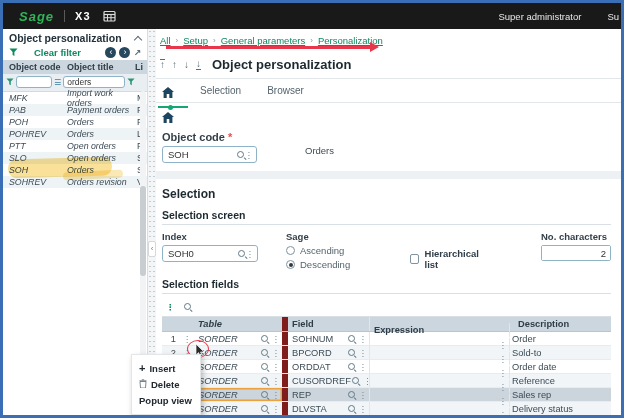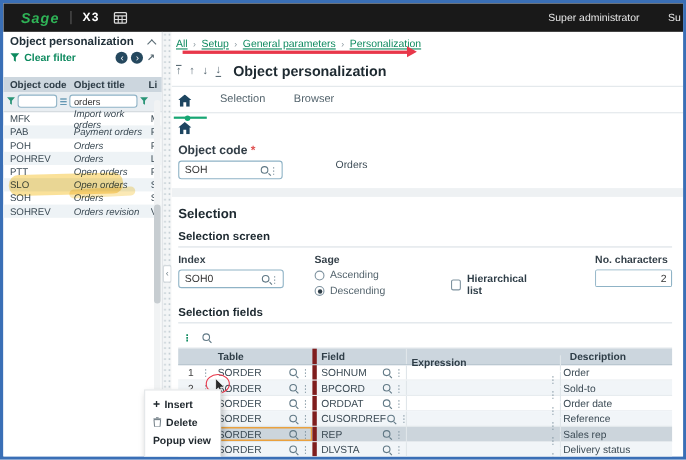--- a/index.html
+++ b/index.html
@@ -16,35 +16,35 @@
   .tb-right { margin-left:auto; display:flex; align-items:center; gap:26px; font-size:9.5px; color:#e8e8e8; }
   .tb-user-partial { margin-right:-6px; }
 
   .body { display:flex; height:386px; }
 
   
   .sidebar { width:145px; border-right:1px solid #d8dde1; display:flex; flex-direction:column; position:relative; background:#fff; }
   .sb-title-row { display:flex; align-items:center; justify-content:space-between; padding:3px 6px 2px 6px; }
   .sb-title { font-size:10.5px; font-weight:bold; color:#22313a; }
   .chev-up { width:6px; height:6px; border-left:1.5px solid #5a6b74; border-top:1.5px solid #5a6b74; transform:rotate(45deg); margin-top:3px; }
-  .sb-toolbar { display:flex; align-items:center; padding:1px 6px 12px 6px; gap:4px; }
+  .sb-toolbar { display:flex; align-items:center; padding:1px 6px 2px 6px; gap:16px; }
   .clear-filter { color:#0e8a5f; font-size:9.5px; font-weight:bold; }
   .sb-tool-right { margin-left:auto; display:flex; align-items:center; gap:3px; }
   .nav-circle { width:11px; height:11px; border-radius:50%; background:#25485e; color:#fff; font-size:9px; line-height:10px; text-align:center; }
   .expand-ic { color:#5a6b74; font-size:9px; font-weight:bold; }
   .sb-colhead { display:flex; background:#ccd6de; font-size:9px; font-weight:bold; color:#2e3d47; padding:2px 0 2px 6px; }
   .sb-colhead .c1 { width:58px; } .sb-colhead .c2 { flex:1; } .sb-colhead .c3 { width:12px; overflow:hidden; }
   .sb-filterrow { display:flex; align-items:center; background:#e9eef2; padding:2px 2px 3px 3px; gap:2px; border-bottom:1px solid #d4dade; }
   .sb-filterrow input { border:1px solid #8fb3c6; border-radius:3px; height:12px; font-size:8.5px; padding:0 3px; font-family:inherit; color:#333; }
   .f-in1 { width:36px; } .f-in2 { width:62px; }
   .lines-ic { color:#3b7ea0; font-size:8px; font-weight:bold; }
   .sb-rows { position:relative; }
   .sb-row { display:flex; font-size:8.8px; color:#3c4b55; padding:1.5px 0 1.5px 6px; height:12px; align-items:center; }
   .sb-row:nth-child(even) { background:#eef3f6; }
-  .sb-row .c1 { width:58px; } .sb-row .c2 { flex:1;font-style:italic; } .sb-row .c3 { width:10px; overflow:hidden; }
+  .sb-row .c1 { width:58px;font-style:italic; } .sb-row .c2 { flex:1;font-style:italic; } .sb-row .c3 { width:10px; overflow:hidden; }
   .sb-scroll { position:absolute; right:1px; top:62px; bottom:8px; width:6px; background:#f1f3f4; border-radius:3px; }
   .sb-thumb { position:absolute; top:30%; width:6px; height:90px; background:#c7cdd1; border-radius:3px; }
 
   
   .splitter { width:8px; background:#f3f5f6; position:relative; background-image:radial-gradient(#c2cdd3 0.8px, transparent 0.9px); background-size:4px 5px; }
   .split-btn { position:absolute; top:212px; left:0; width:8px; height:16px; background:#fff; border:1px solid #d3d9dd; border-radius:2px; font-size:8px; color:#708089; line-height:14px; text-align:center; }
 
   
   .main { flex:1; position:relative; background:#fff; overflow:hidden; }
   .breadcrumb { padding:6px 0 0 4px; font-size:9.5px; display:flex; gap:5px; align-items:center; }
@@ -87,21 +87,21 @@
   .grid-toolbar { display:flex; align-items:center; gap:8px; padding:2px 0 4px 4px; }
 
   
   .grid { font-size:9.3px; color:#3c4b55; border-top:1px solid #d9e0e5; }
   .g-row { display:flex; align-items:center; height:14px; border-bottom:1px solid #e7ecef; }
   .g-row:nth-child(odd):not(.g-head):not(.sel) { background:#f1f5f8; }
   .g-head { background:#ccd6de; font-weight:bold; color:#2e3d47; height:15px; border-bottom:1px solid #b9c6cf; }
   .g-row.sel { background:#ccd5dc; }
   .c-num { width:18px; text-align:right; padding-right:4px; color:#444; }
   .c-kebab { width:14px; text-align:center; }
-  .c-table { width:94px; display:flex; align-items:center; padding-left:4px; border-right:4px solid #7f1d1d; height:100%; }
+  .c-table { width:94px; display:flex; align-items:center; padding-left:4px; border-right:6px solid #7f1d1d; height:100%;font-style:italic; }
   .c-field { width:82px; display:flex; align-items:center; padding-left:4px; border-right:1px solid #e0e6ea; height:100%; }
   .c-expr { width:140px; display:flex; align-items:center; justify-content:flex-end; padding-right:2px; border-right:1px solid #e0e6ea; height:100%;margin-top:12px; }
   .c-desc { flex:1; display:flex; align-items:center; gap:6px; padding-left:2px; height:100%; }
   .cell-ics { margin-left:auto; display:flex; align-items:center; gap:2px; padding-right:2px; }
   .sel .c-table { box-shadow:inset 0 0 0 1.5px #eaa13e; background:#ccd5dc; }
   .kebab { color:#6d8492; font-size:8.5px; line-height:8px; letter-spacing:0; }
   .kebab.green { color:#0e8a5f; font-weight:bold; }
 
   
   .mag { position:relative; width:10px; height:10px; display:inline-block; }

